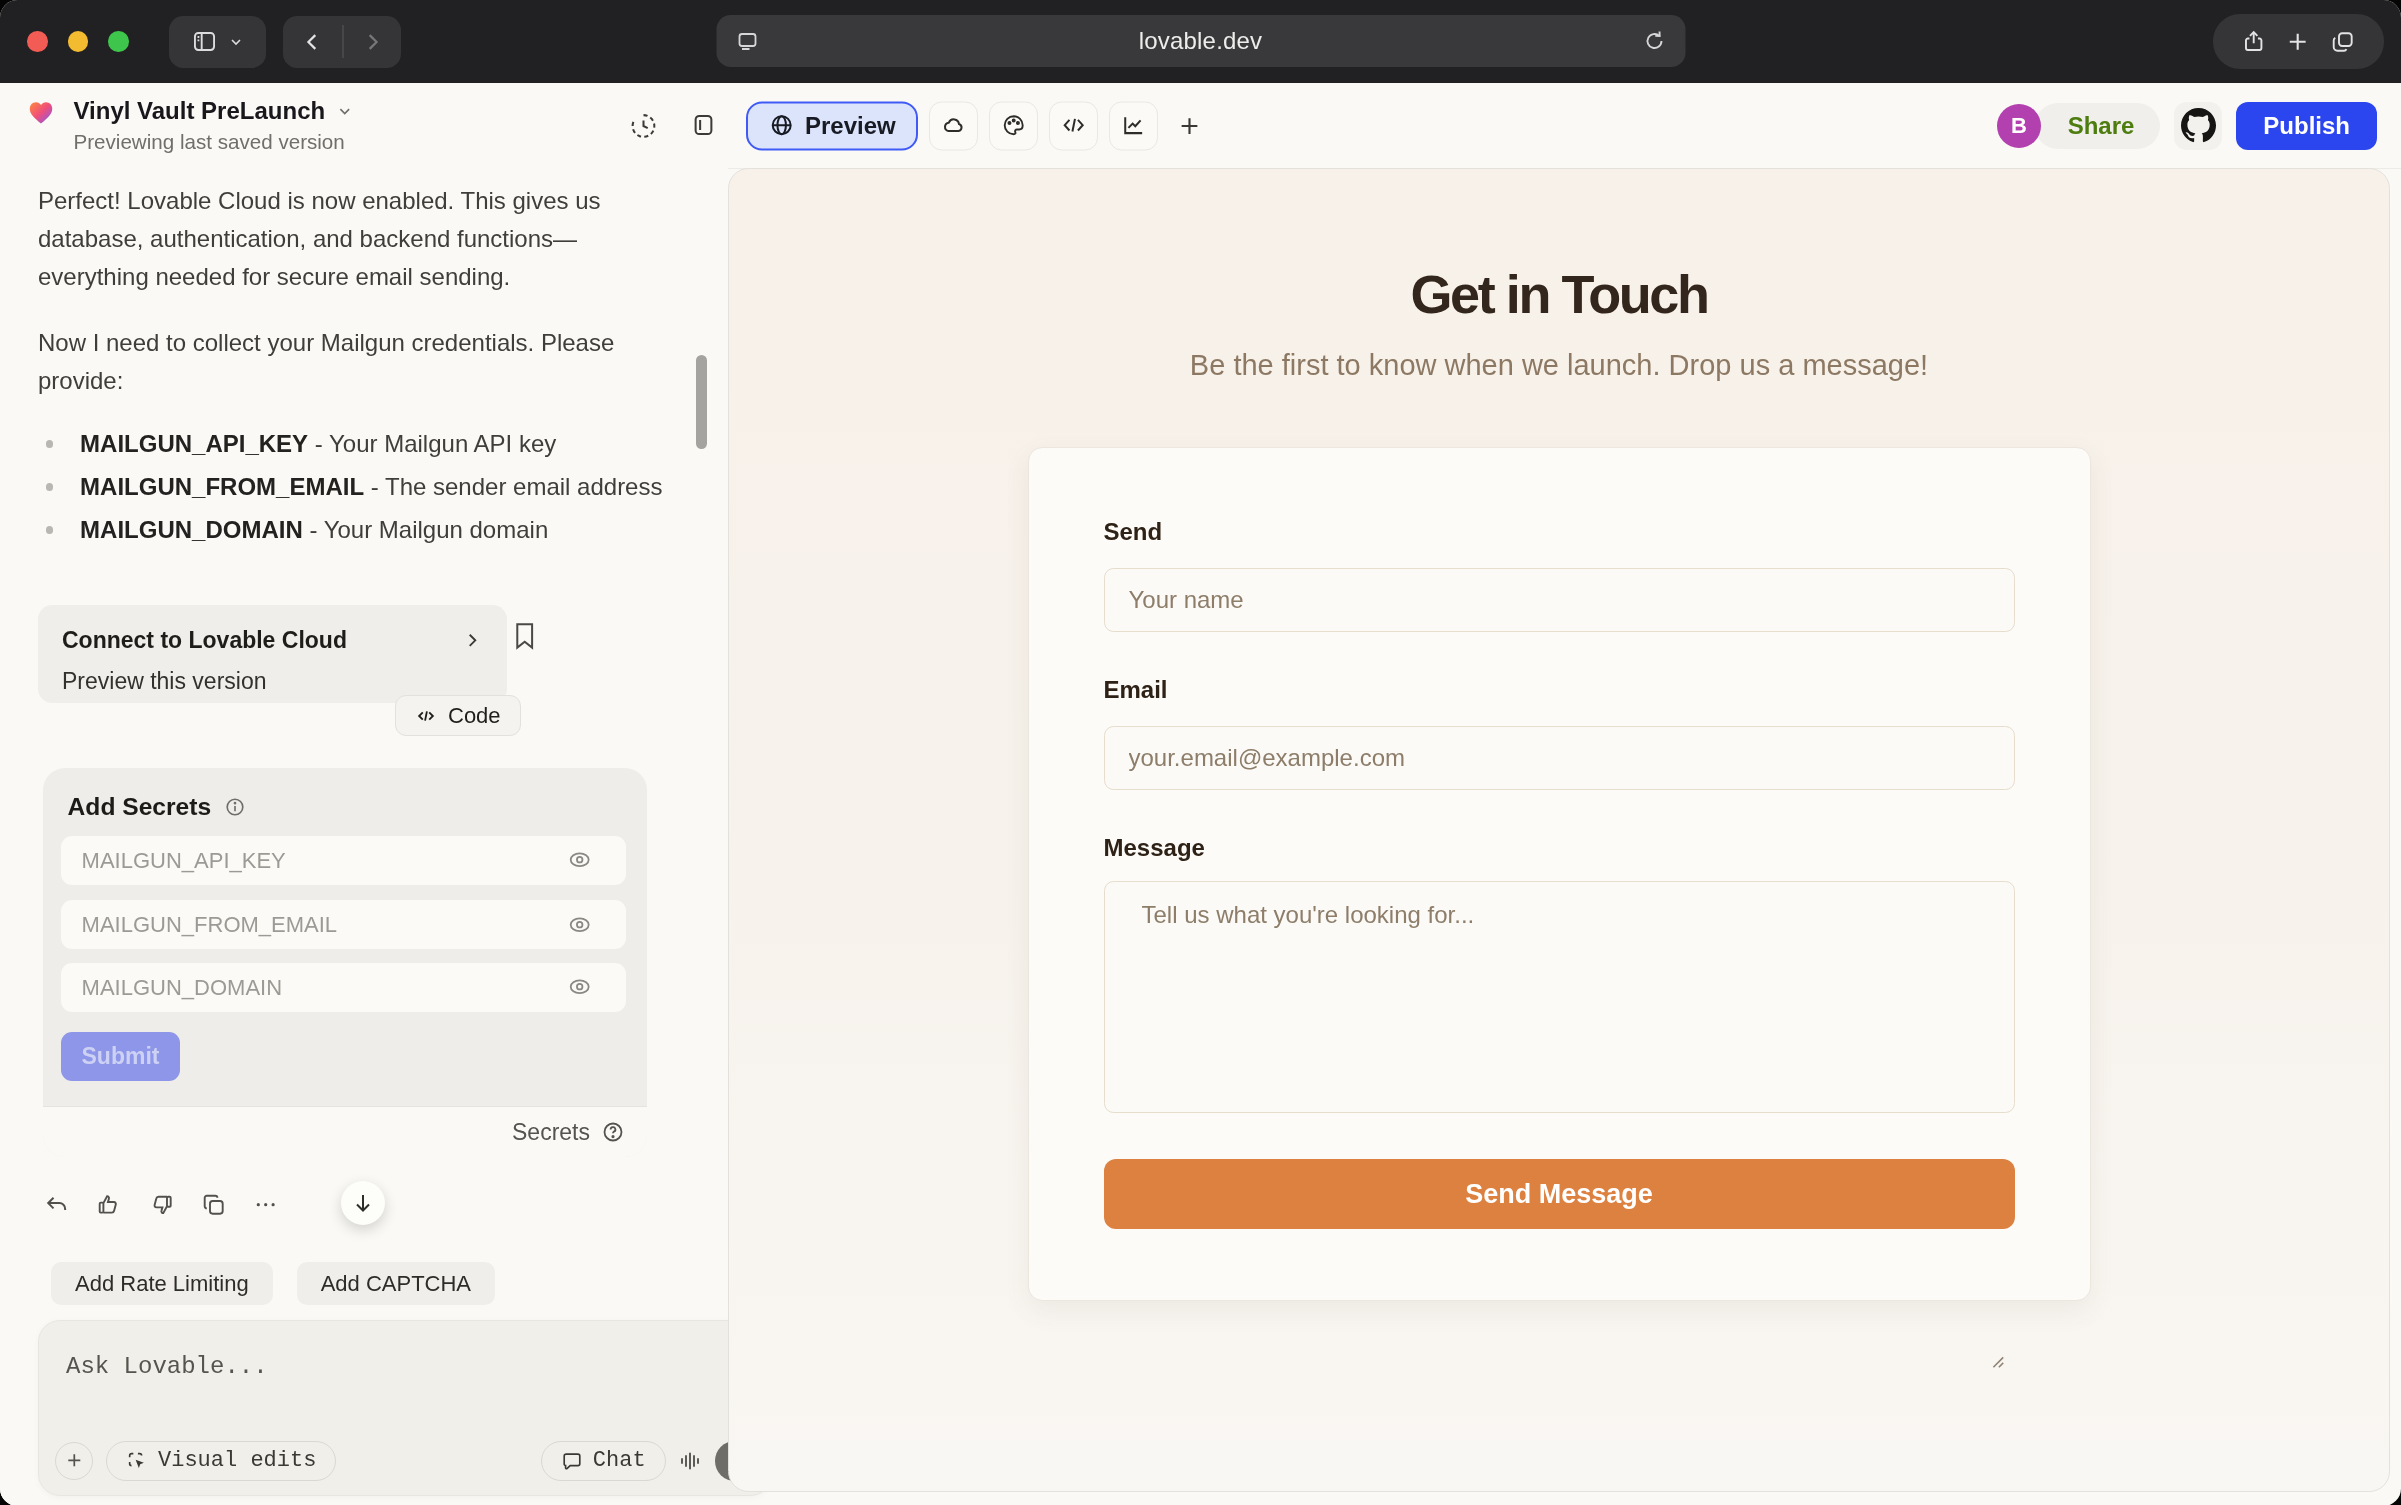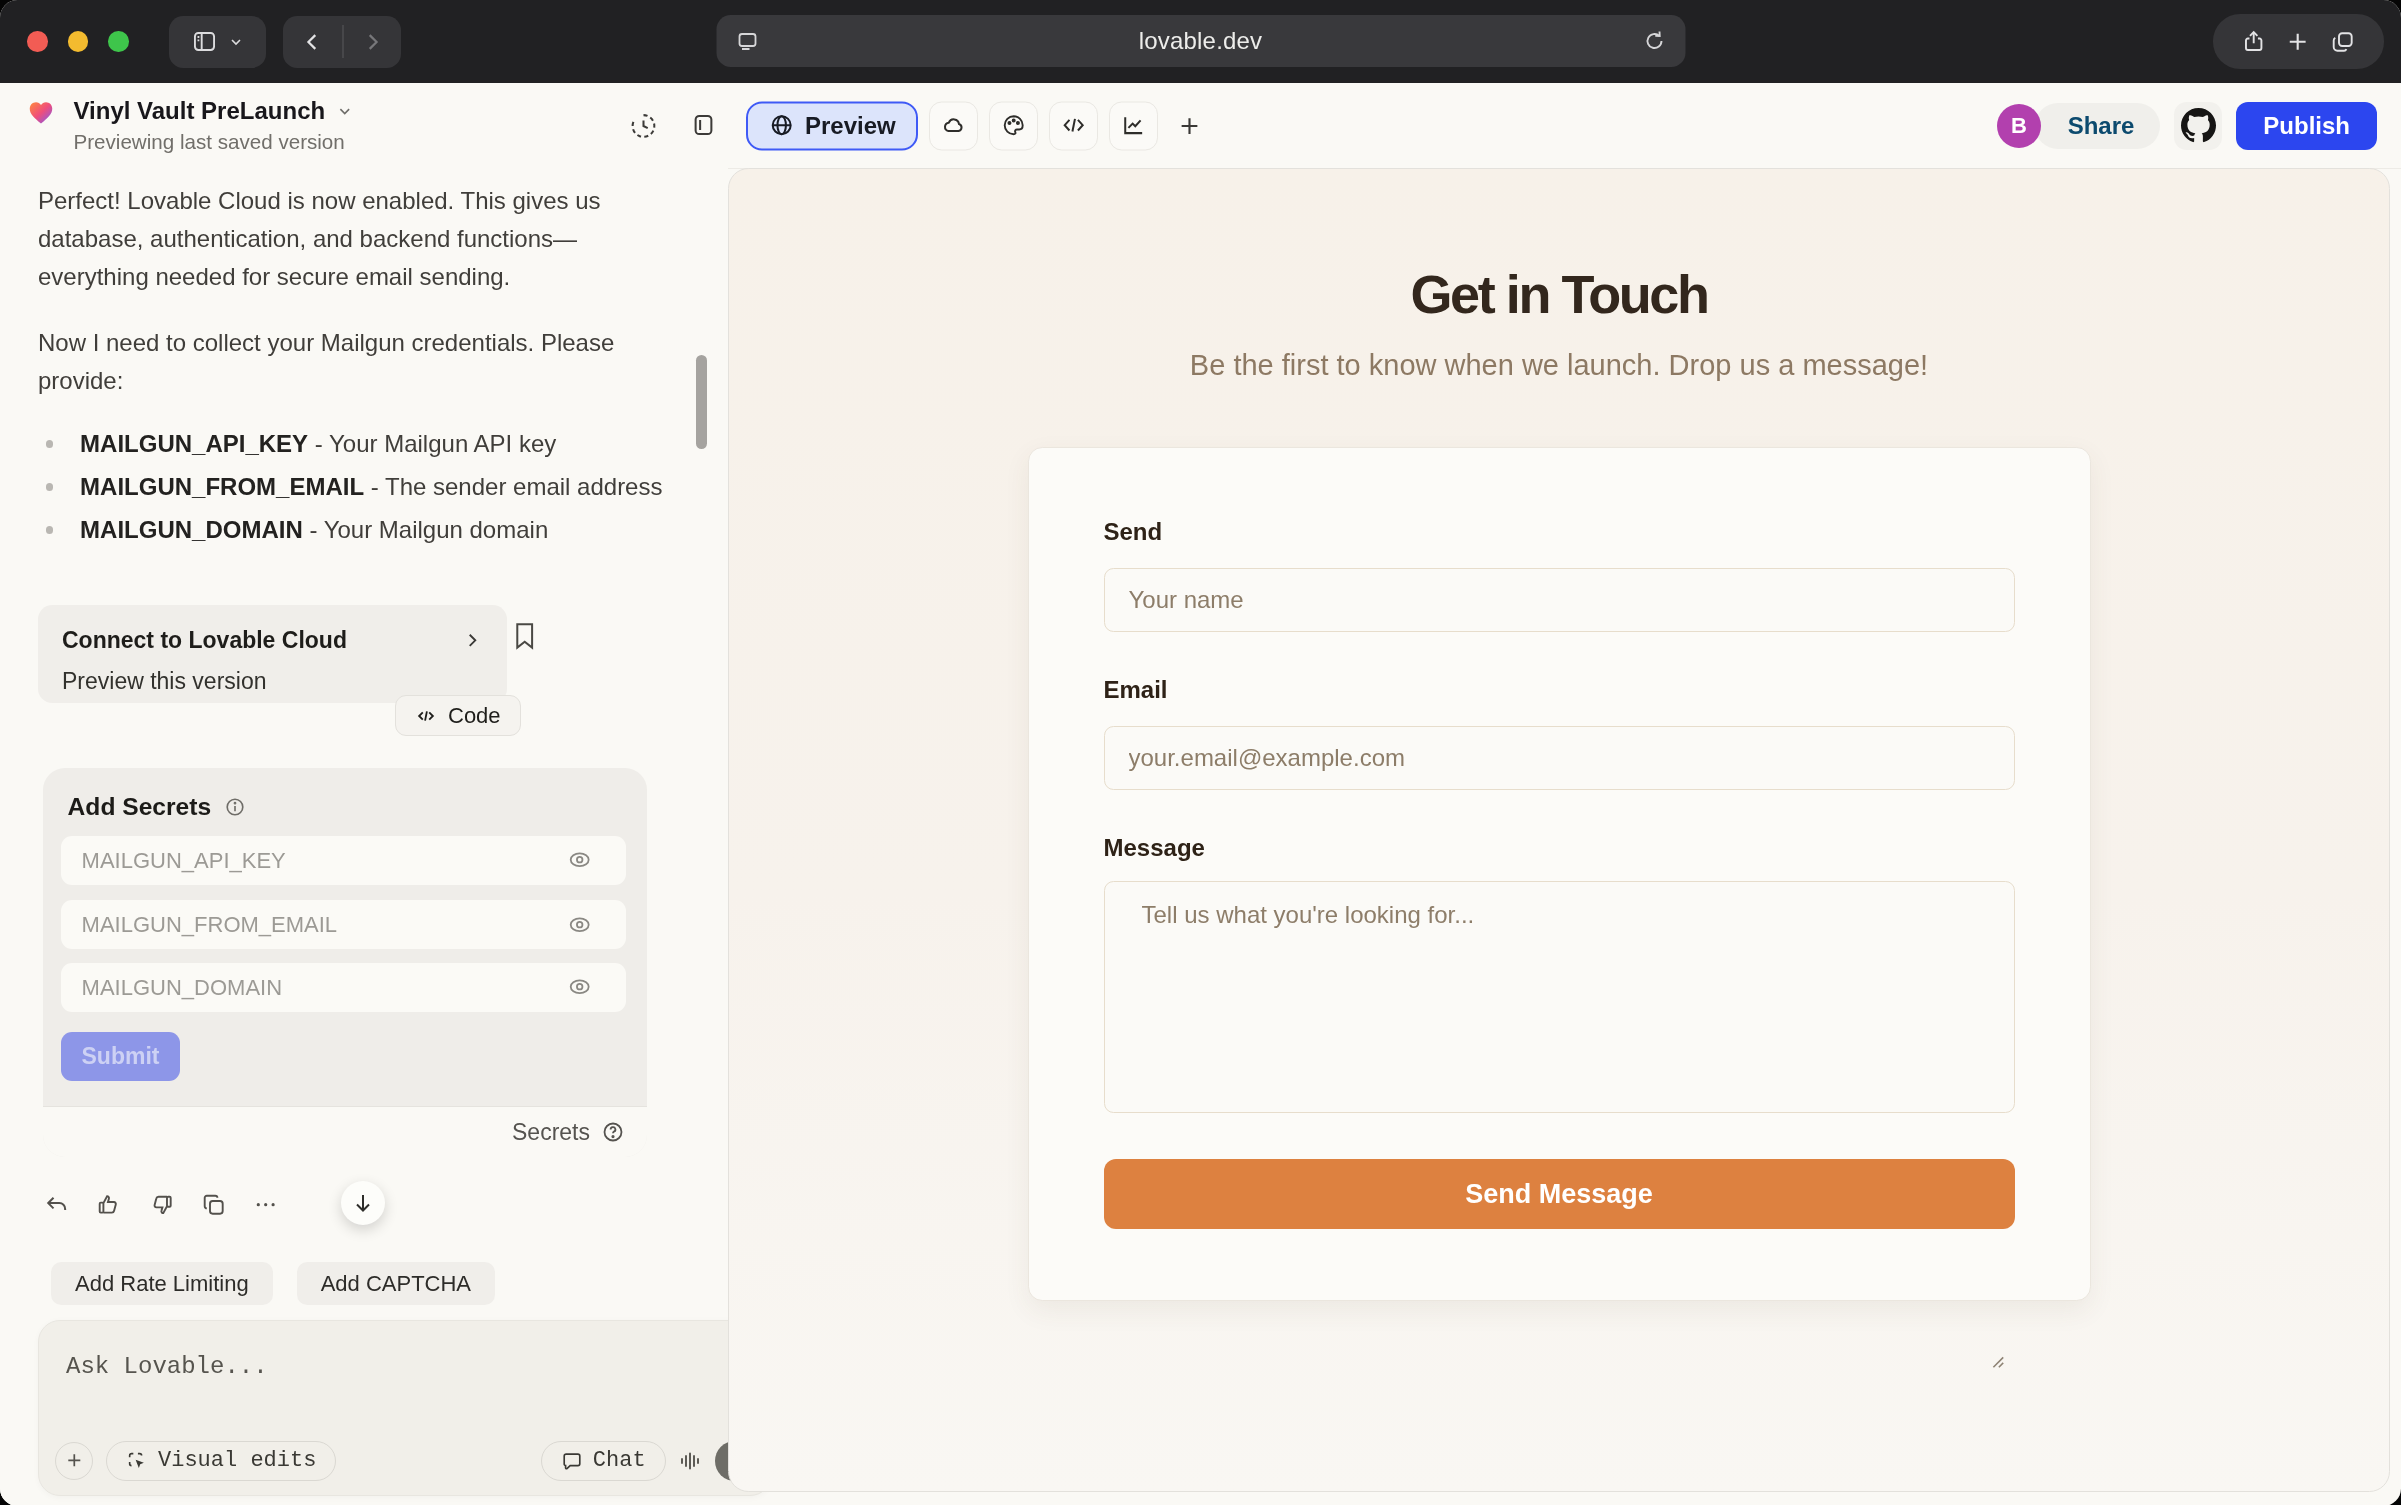--- a/index.html
+++ b/index.html
@@ -29,21 +29,21 @@
   .appbar-icons { position:absolute; left:629px; top:50%; transform:translateY(-50%); display:flex; gap:32px; color:#3c3b38; }
   .preview-toolbar { position:absolute; left:746px; top:50%; transform:translateY(-50%); display:flex; align-items:center; gap:11px; }
   .preview-btn { height:49px; padding:0 20.6px; border-radius:16px; background:#dce4fb; border:2.4px solid #3f5af6; display:flex; align-items:center; gap:11px; font-size:24px; font-weight:600; color:#181b24; }
   .tool-btn { width:49px; height:49px; border-radius:12.7px; border:1.6px solid #eae8e3; background:#fbfaf7; display:flex; align-items:center; justify-content:center; color:#2e2d2a; }
   .plus-btn { width:41px; height:41px; display:flex; align-items:center; justify-content:center; color:#3a3936; border:none; background:transparent; }
   .path-pill { position:absolute; left:1367px; top:97px; width:389px; height:48px; border:1.6px solid #e9e7e2; background:#fbfaf6; border-radius:24px; display:flex; align-items:center; padding:0 20.6px; color:#2f2e2b; }
   .path-slash { font-size:24px; margin-left:20.6px; color:#3a3936; }
   .path-right { margin-left:auto; display:flex; gap:22px; align-items:center; color:#3a3936; }
   .appbar-right { position:absolute; right:24px; top:50%; transform:translateY(-50%); display:flex; align-items:center; gap:14.3px; }
   .avatar { width:44px; height:44px; border-radius:50%; background:#b240ae; color:#fff; font-size:22px; font-weight:700; display:flex; align-items:center; justify-content:center; position:relative; z-index:2; }
-  .share-pill { height:46px; margin-left:-20.6px; padding:0 25.4px 0 33px; border-radius:23px; background:#f0efeb; display:flex; align-items:center; font-size:24px; font-weight:600; color:#0c4a6e; position:relative; z-index:1; }
+  .share-pill { height:46px; margin-left:-20.6px; padding:0 25.4px 0 33px; border-radius:23px; background:#f0efeb; display:flex; align-items:center; font-size:24px; font-weight:600; color:#4d7c0f; position:relative; z-index:1; }
   .gh-btn { width:48px; height:48px; border-radius:12.7px; background:#f2f1ed; display:flex; align-items:center; justify-content:center; color:#161514; }
   .publish-btn { height:48px; padding:0 27px; border-radius:12px; background:#2c46ef; color:#fff; font-size:24px; font-weight:600; display:flex; align-items:center; }
 
   
   .main { position:absolute; left:0; top:168px; width:100%; height:1337px; }
   .chat { position:absolute; left:0; top:0; width:728px; height:100%; background:#faf9f5; }
 
   .msg { position:absolute; left:38px; width:637px; font-size:24px; line-height:38px; color:#403e3a; }
   .bullets { position:absolute; left:38px; width:651px; list-style:none; }
   .bullets li { display:flex; align-items:baseline; margin-bottom:15px; font-size:24px; color:#403e3a; }

